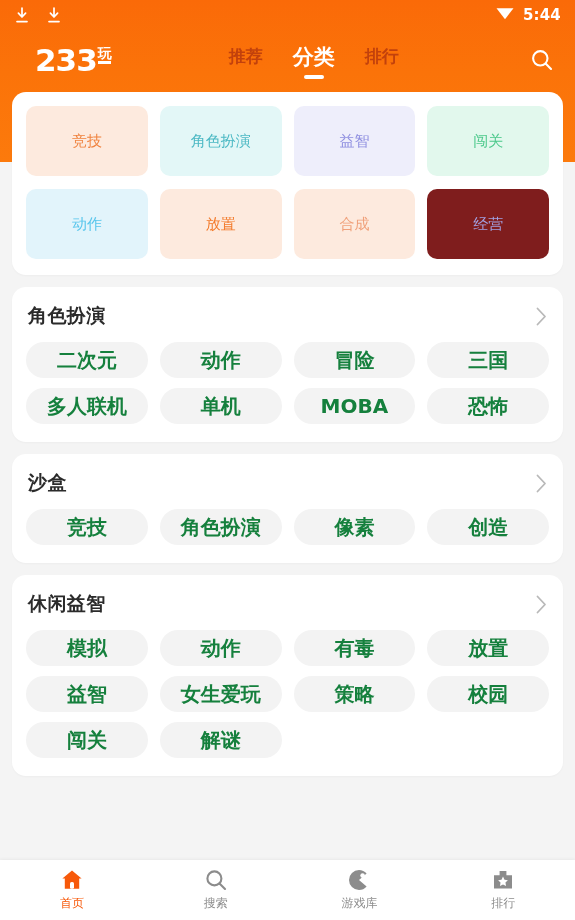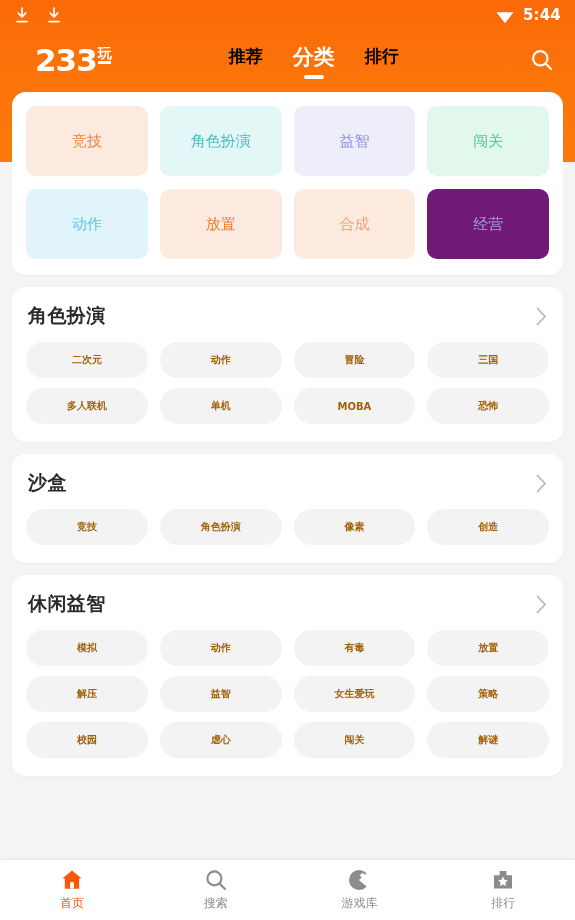--- a/index.html
+++ b/index.html
@@ -17,21 +17,21 @@
     background:linear-gradient(180deg,#fa6a08 0%,#fb7309 45%,#fc7a0c 100%);
     z-index:0;
   }
   .statusbar{
     position:absolute; top:0; left:0; width:575px; height:30px;
     display:flex; align-items:center; justify-content:space-between;
     padding:0 14px; z-index:3;
   }
   .sb-left{ display:flex; align-items:center; gap:16px; }
   .dl-icon{ width:16px; height:17px; display:block; }
-  .sb-right{ display:flex; align-items:flex-end; gap:9px; }
+  .sb-right{ display:flex; align-items:flex-start; gap:9px; }
   .wifi-ico{ width:18px; height:14px; display:block; }
   .clock{ color:#ffffff; font-size:15px; font-weight:bold; letter-spacing:.2px; }
 
   
   .navrow{
     position:absolute; top:32px; left:0; width:575px; height:56px;
     display:flex; align-items:center; z-index:3; padding:0 18px;
   }
   .logo{
     display:flex; align-items:flex-start; color:#fff;
@@ -40,21 +40,21 @@
   .logo .num{ font-size:31px; line-height:32px; font-weight:900; font-family:"DejaVu Sans","Liberation Sans",sans-serif;margin-left:17px; }
   .logo .zh{
     font-size:14px; line-height:14px; font-weight:bold; margin-top:2px; margin-left:1px;
     border-bottom:3px solid #fff; padding-bottom:1px;
   }
   .tabs{
     flex:1; display:flex; align-items:center; justify-content:center; gap:30px;
     margin-left:-10px;
   }
   .tab{
-    position:relative; color:#000000; font-size:17px; font-weight:bold;
+    position:relative; color:#c2410c; font-size:17px; font-weight:bold;
     padding-bottom:7px; cursor:pointer; white-space:nowrap;
   }
   .tab.active{ color:#ffffff; font-size:21px; }
   .tab.active::after{
     content:""; position:absolute; left:50%; transform:translateX(-50%);
     bottom:-1px; width:20px; height:4px; border-radius:2px; background:#fff;
   }
   .search-btn{ width:30px; height:30px; display:flex; align-items:center; justify-content:center; cursor:pointer; }
 
   
@@ -86,21 +86,21 @@
   }
   .sec-title{ font-size:19px; font-weight:bold; color:#2b2b2b; letter-spacing:.4px; }
   .chev{ width:11px; height:19px; display:block; }
   .tags{
     display:grid; grid-template-columns:repeat(4,1fr); gap:10px 12px;
     padding-bottom:12px;
   }
   .tag{
     height:36px; border-radius:18px; background:#f3f3f3;
     display:flex; align-items:center; justify-content:center;
-    font-size:10px; font-weight:bold; color:#a16207; cursor:pointer;
+    font-size:20px; font-weight:bold; color:#15803d; cursor:pointer;
     white-space:nowrap;
   }
 
   
   .botnav{
     position:absolute; bottom:0; left:0; width:575px; height:60px;
     background:#ffffff; display:flex; z-index:5;
     box-shadow:0 -1px 3px rgba(0,0,0,.05);
   }
   .bn-item{
@@ -163,21 +163,21 @@
 
   <div class="card grid-card">
     <div class="grid">
       <div class="tile" style="background: rgb(253, 234, 222); color: rgb(240, 131, 63);">竞技</div>
       <div class="tile" style="background: rgb(227, 247, 247); color: rgb(76, 185, 196);">角色扮演</div>
       <div class="tile" style="background: rgb(238, 238, 251); color: rgb(143, 143, 224);">益智</div>
       <div class="tile" style="background: rgb(226, 248, 237); color: rgb(77, 201, 140);">闯关</div>
       <div class="tile" style="background: rgb(226, 244, 251); color: rgb(88, 198, 236);">动作</div>
       <div class="tile" style="background: rgb(253, 234, 222); color: rgb(243, 122, 42);">放置</div>
       <div class="tile" style="background: rgb(253, 234, 222); color: rgb(240, 160, 122);">合成</div>
-      <div class="tile" style="background: #701a75; color: rgb(162, 162, 226);">经营</div>
+      <div class="tile" style="background: #7f1d1d; color: rgb(162, 162, 226);">经营</div>
     </div>
   </div>
 
   <div class="card sec">
     <div class="sec-head">
       <span class="sec-title">角色扮演</span>
       <span>
         <svg class="chev" viewBox="0 0 11 19">
             <path d="M1.5 1.5 9 9.5l-7.5 8" stroke="#b9b9b9" stroke-width="1.8" fill="none" stroke-linecap="round" stroke-linejoin="round"></path>
           </svg>
@@ -219,26 +219,24 @@
         <svg class="chev" viewBox="0 0 11 19">
             <path d="M1.5 1.5 9 9.5l-7.5 8" stroke="#b9b9b9" stroke-width="1.8" fill="none" stroke-linecap="round" stroke-linejoin="round"></path>
           </svg>
       </span>
     </div>
     <div class="tags">
       <div class="tag">模拟</div>
       <div class="tag">动作</div>
       <div class="tag">有毒</div>
       <div class="tag">放置</div>
-      <div class="tag">解压</div>
       <div class="tag">益智</div>
       <div class="tag">女生爱玩</div>
       <div class="tag">策略</div>
       <div class="tag">校园</div>
-      <div class="tag">虐心</div>
       <div class="tag">闯关</div>
       <div class="tag">解谜</div>
     </div>
   </div>
 
 </div>
 
 <div class="botnav">
   <div class="bn-item active">
     <span>

